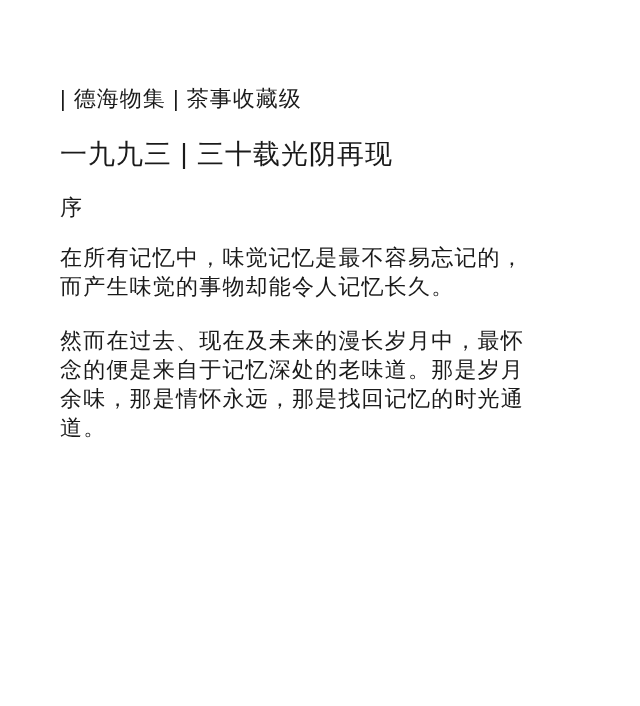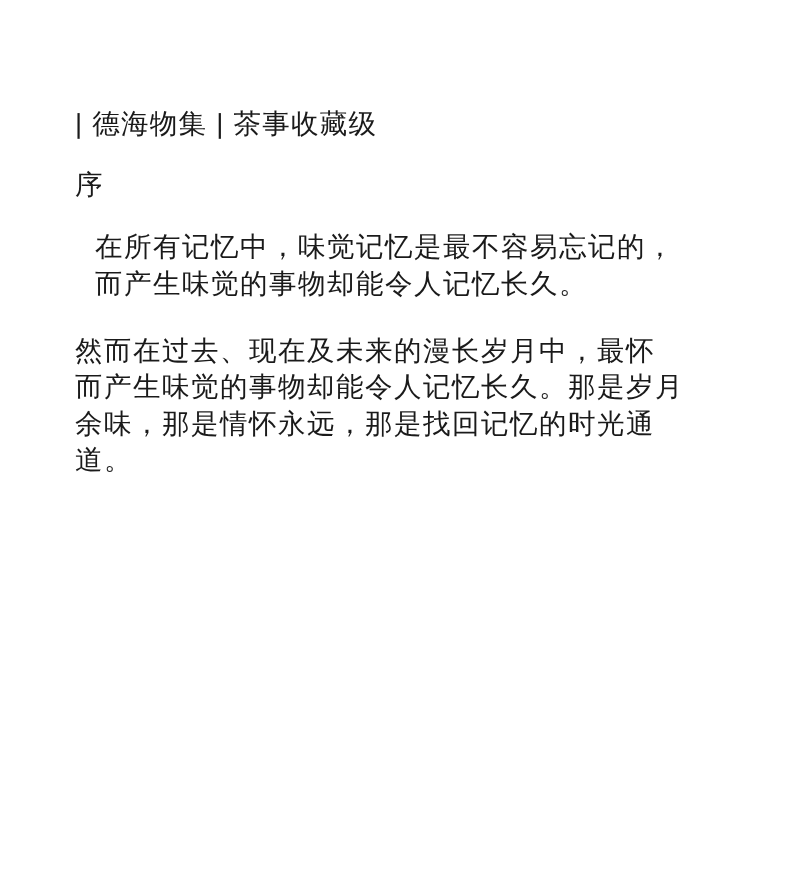--- a/index.html
+++ b/index.html
@@ -43,33 +43,33 @@
     .para {
       font-size: 22px;
       line-height: 29px;
       margin: 25px 0 0 0;
       letter-spacing: 1.2px;
       white-space: pre-line;
       max-width: 520px;
     }
     .section-label + .para {
       margin-top: 21px;
-      margin-left: 16px;
     }
   </style>
 </head>
 <body>
 
 <div class="page">
   <div class="brand-line">| 德海物集 | 茶事收藏级</div>
 
+  <h1 class="title">一九九三 | 三十载光阴再现</h1>
 
   <div class="section-label">序</div>
 
   <p class="para">在所有记忆中，味觉记忆是最不容易忘记的，
 而产生味觉的事物却能令人记忆长久。</p>
 
   <p class="para">然而在过去、现在及未来的漫长岁月中，最怀
-而产生味觉的事物却能令人记忆长久。那是岁月
+念的便是来自于记忆深处的老味道。那是岁月
 余味，那是情怀永远，那是找回记忆的时光通
 道。</p>
 
 </div>
 
 </body></html>

